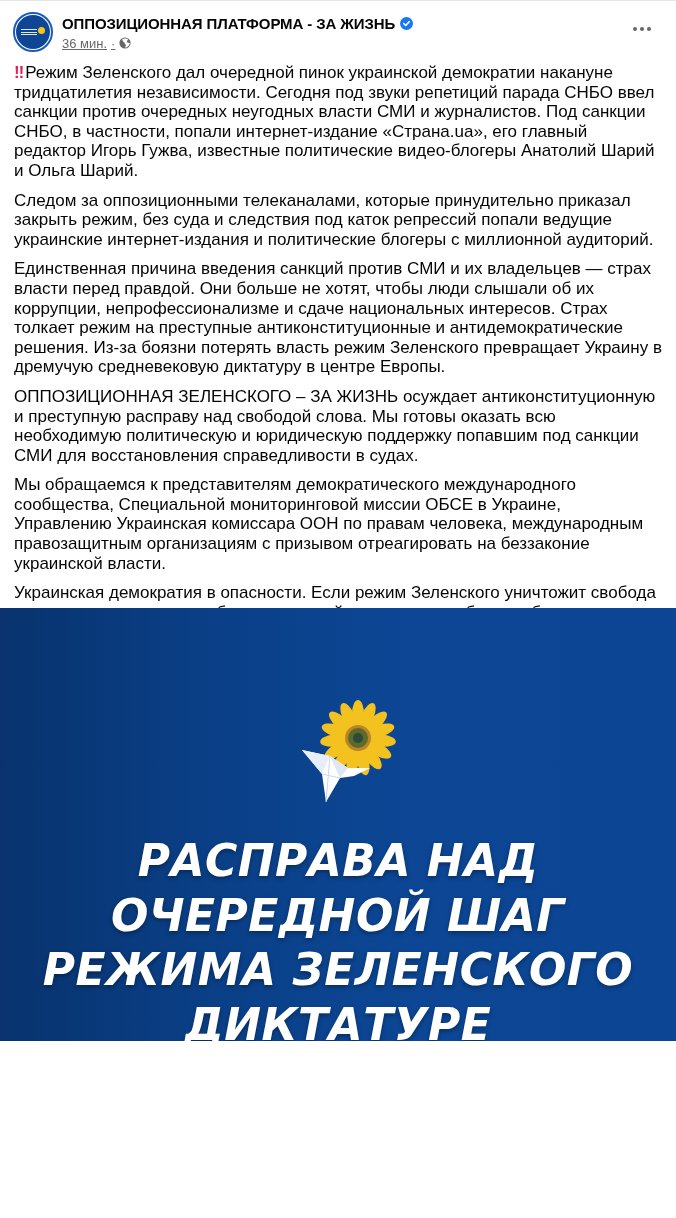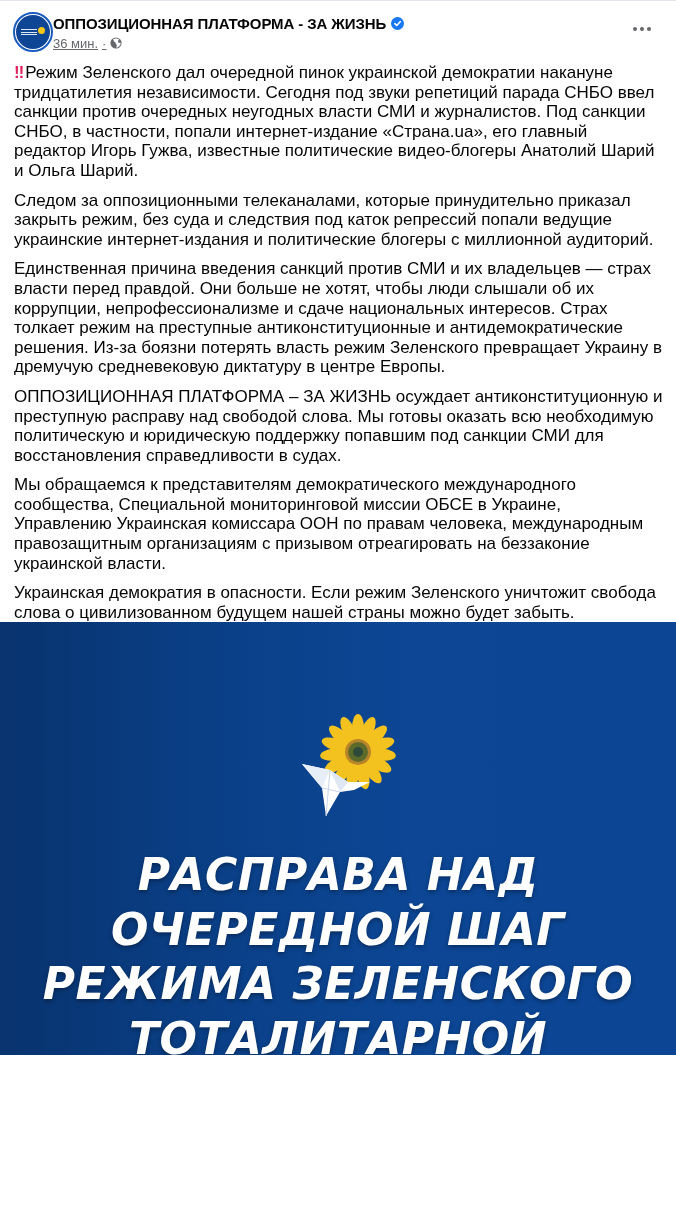--- a/index.html
+++ b/index.html
@@ -64,20 +64,21 @@
     .avatar-flower {
       position: absolute;
       right: 5px;
       top: 12px;
       width: 7px;
       height: 7px;
       border-radius: 50%;
       background: #f5c518;
     }
     .header-text {
+      margin-left: 9px;
       margin-top: 1px;
     }
     .page-name-row {
       display: flex;
       align-items: center;
       height: 20px;
     }
     .page-name {
       font-size: 15px;
       font-weight: 700;
@@ -140,21 +141,21 @@
     .post-body p.first { margin-top: 0; }
     .bang {
       color: #e0245e;
       font-weight: 700;
       letter-spacing: -2px;
       margin-right: 3px;
     }
     .post-image {
       position: absolute;
       left: 0;
-      top: 621px;
+      top: 607px;
       width: 676px;
       height: 433px;
       background: linear-gradient(90deg, #08336e 0%, #0a3f86 30%, #0c4694 60%, #0b4593 100%);
       overflow: hidden;
     }
     .logo-mark {
       position: absolute;
       left: 296px;
       top: 90px;
       width: 110px;
@@ -217,21 +218,21 @@
       <span></span>
       <span></span>
       <span></span>
     </div>
   </div>
 
   <div class="post-body">
     <p class="first"><span class="bang">‼</span><span>Режим Зеленского дал очередной пинок украинской демократии накануне тридцатилетия независимости. Сегодня под звуки репетиций парада СНБО ввел санкции против очередных неугодных власти СМИ и журналистов. Под санкции СНБО, в частности, попали интернет-издание «Страна.ua», его главный редактор Игорь Гужва, известные политические видео-блогеры Анатолий Шарий и Ольга Шарий.</span></p>
     <p>Следом за оппозиционными телеканалами, которые принудительно приказал закрыть режим, без суда и следствия под каток репрессий попали ведущие украинские интернет-издания и политические блогеры с миллионной аудиторий.</p>
     <p>Единственная причина введения санкций против СМИ и их владельцев — страх власти перед правдой. Они больше не хотят, чтобы люди слышали об их коррупции, непрофессионализме и сдаче национальных интересов. Страх толкает режим на преступные антиконституционные и антидемократические решения. Из-за боязни потерять власть режим Зеленского превращает Украину в дремучую средневековую диктатуру в центре Европы.</p>
-    <p>ОППОЗИЦИОННАЯ ПЛАТФОРМА – ЗА ЖИЗНЬ осуждает антиконституционную и преступную расправу над свободой слова. Мы готовы оказать всю необходимую политическую и юридическую поддержку попавшим под санкции СМИ для восстановления справедливости в судах.</p>
+    <p>ОППОЗИЦИОННАЯ ЗЕЛЕНСКОГО – ЗА ЖИЗНЬ осуждает антиконституционную и преступную расправу над свободой слова. Мы готовы оказать всю необходимую политическую и юридическую поддержку попавшим под санкции СМИ для восстановления справедливости в судах.</p>
     <p>Мы обращаемся к представителям демократического международного сообщества, Специальной мониторинговой миссии ОБСЕ в Украине, Управлению Украинская комиссара ООН по правам человека, международным правозащитным организациям с призывом отреагировать на беззаконие украинской власти.</p>
     <p>Украинская демократия в опасности. Если режим Зеленского уничтожит свобода слова о цивилизованном будущем нашей страны можно будет забыть. Призываем объединится все демократические политические силы, всех украинских граждан, чтобы отстоять украинскую демократию, защитить свободу слова, права и свободы украинских граждан.</p>
   </div>
 
   <div class="post-image">
     <div class="logo-mark">
       <svg width="110" height="110" viewBox="0 0 110 110">
         <g transform="translate(62,40)">
           <g fill="#f4c21f">
             <ellipse cx="0" cy="-24" rx="6" ry="14"></ellipse>
@@ -260,18 +261,17 @@
           <polygon points="34,58 52,70 44,80" fill="#dfe7f4"></polygon>
           <line x1="34" y1="58" x2="30" y2="104" stroke="#c9d5ea" stroke-width="1"></line>
           <line x1="26" y1="76" x2="44" y2="80" stroke="#c9d5ea" stroke-width="1"></line>
         </g>
       </svg>
     </div>
     <div class="headline">
       <div>РАСПРАВА НАД</div>
       <div>ОЧЕРЕДНОЙ ШАГ</div>
       <div>РЕЖИМА ЗЕЛЕНСКОГО</div>
-      <div>ТОТАЛИТАРНОЙ</div>
       <div>ДИКТАТУРЕ</div>
     </div>
   </div>
 
 </div>
 
 </body></html>

